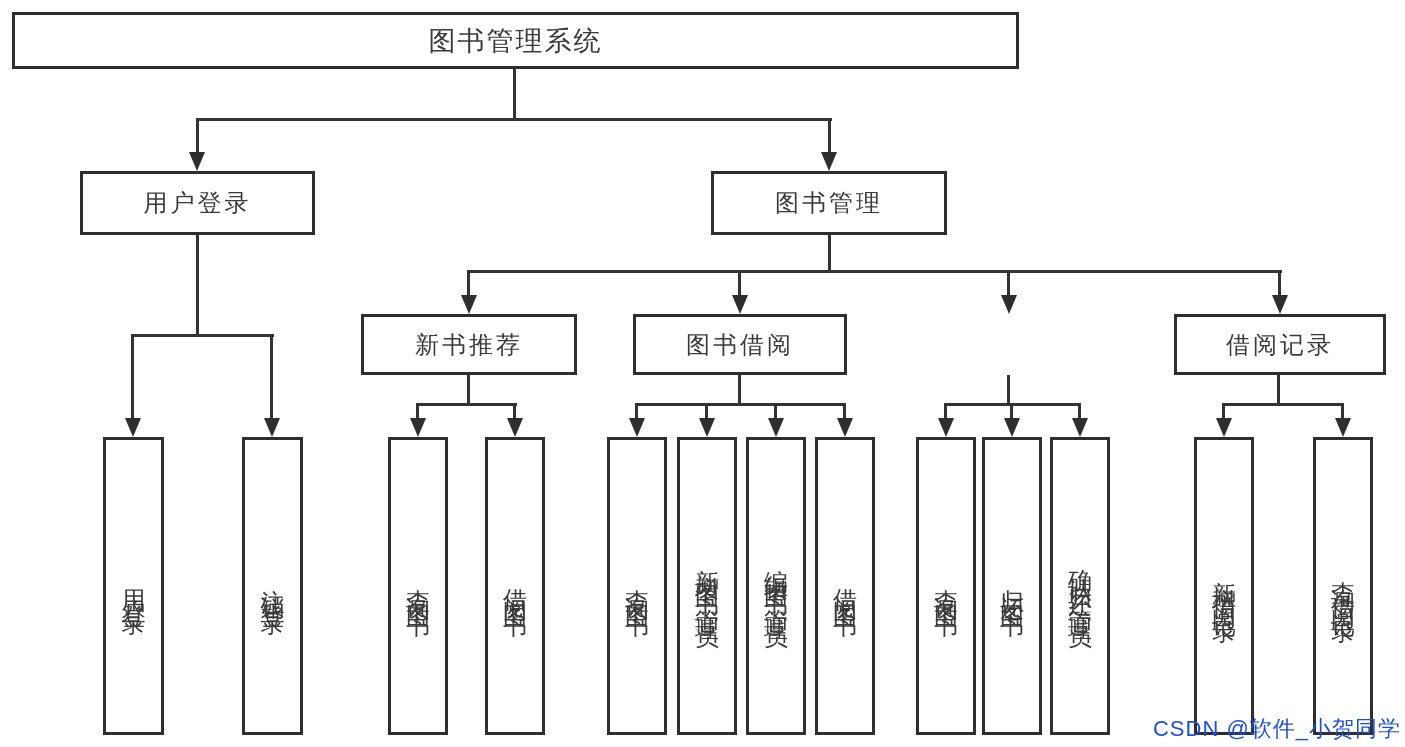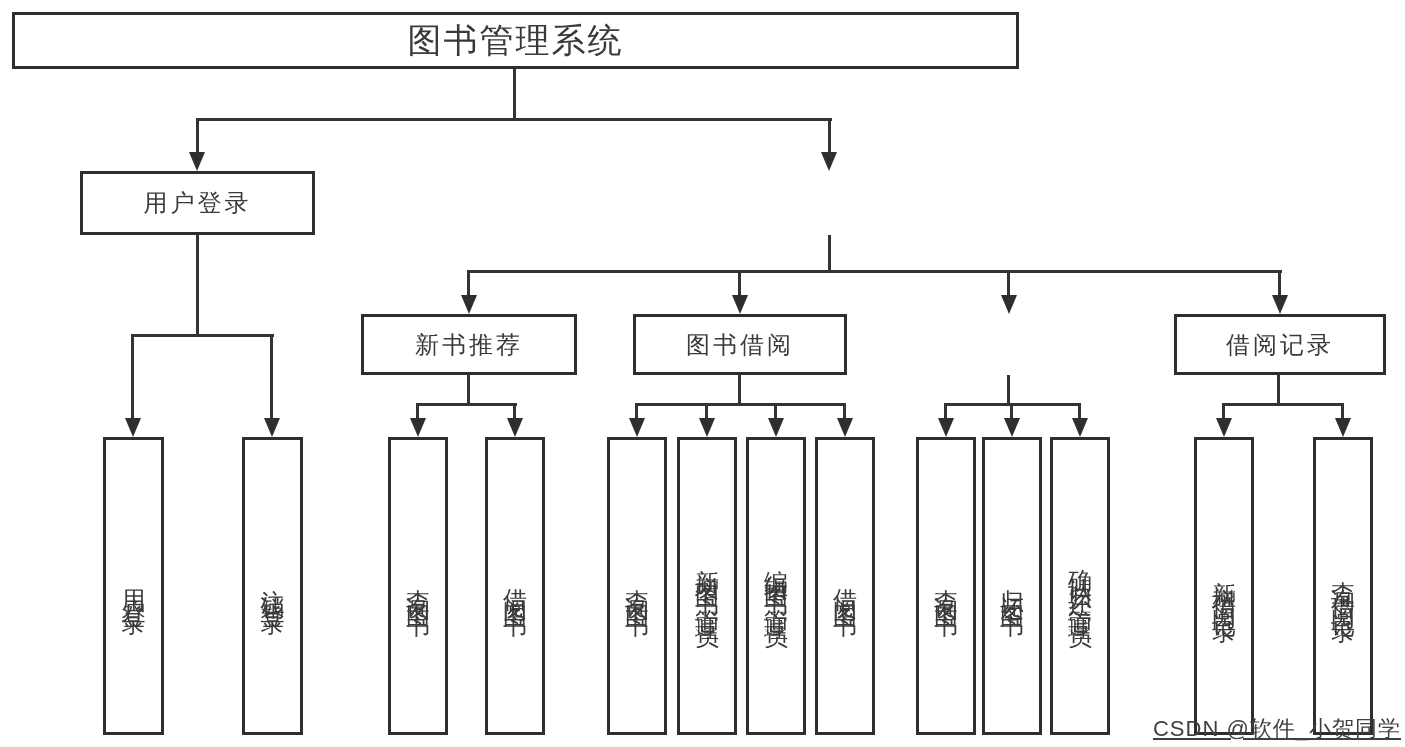--- a/index.html
+++ b/index.html
@@ -6,49 +6,52 @@
   html,body{margin:0;padding:0;background:#ffffff;}
   .canvas{
     position:relative;width:1405px;height:747px;background:#ffffff;overflow:hidden;
     font-family:"Liberation Sans","DejaVu Sans",sans-serif;color:#3a3a3a;
   }
   .node{
     position:absolute;background:#ffffff;border:3px solid #2e2e2e;box-sizing:border-box;
     display:flex;align-items:center;justify-content:center;
   }
   .hlabel{font-size:24px;letter-spacing:3px;color:#3a3a3a;white-space:nowrap;}
-  .root-label{font-size:34px;letter-spacing:2px;}
+  .root-label{font-size:27px;letter-spacing:2px;}
   .leaf{top:437px;height:298px;}
   .vlabel{
     writing-mode:vertical-rl;text-orientation:mixed;
     font-size:24px;letter-spacing:8px;line-height:1;color:#3a3a3a;white-space:nowrap;
   }
   .vl{position:absolute;width:3px;background:#333333;}
   .hl{position:absolute;height:3px;background:#333333;}
   .ah{
     position:absolute;width:0;height:0;
     border-left:8px solid transparent;border-right:8px solid transparent;
     border-top:19px solid #2e2e2e;
   }
   .watermark{
     position:absolute;top:714px;right:4px;font-size:22px;letter-spacing:1px;
-    color:#404040;z-index:5;white-space:nowrap;text-decoration:underline;
+    color:#1d4ed8;z-index:5;white-space:nowrap;
   }
 </style>
 </head>
 <body>
 
 <div class="canvas">
 
   <div class="node" style="left:12px;top:12px;width:1007px;height:57px">
     <span class="hlabel root-label">图书管理系统</span>
   </div>
 
   <div class="node" style="left:80px;top:171px;width:235px;height:64px">
     <span class="hlabel">用户登录</span>
+  </div>
+  <div class="node" style="left:711px;top:171px;width:236px;height:64px">
+    <span class="hlabel">图书管理</span>
   </div>
 
   <div class="node" style="left:361px;top:314px;width:216px;height:61px">
     <span class="hlabel">新书推荐</span>
   </div>
   <div class="node" style="left:633px;top:314px;width:214px;height:61px">
     <span class="hlabel">图书借阅</span>
   </div>
   <div class="node" style="left:1174px;top:314px;width:212px;height:61px">
     <span class="hlabel">借阅记录</span>

